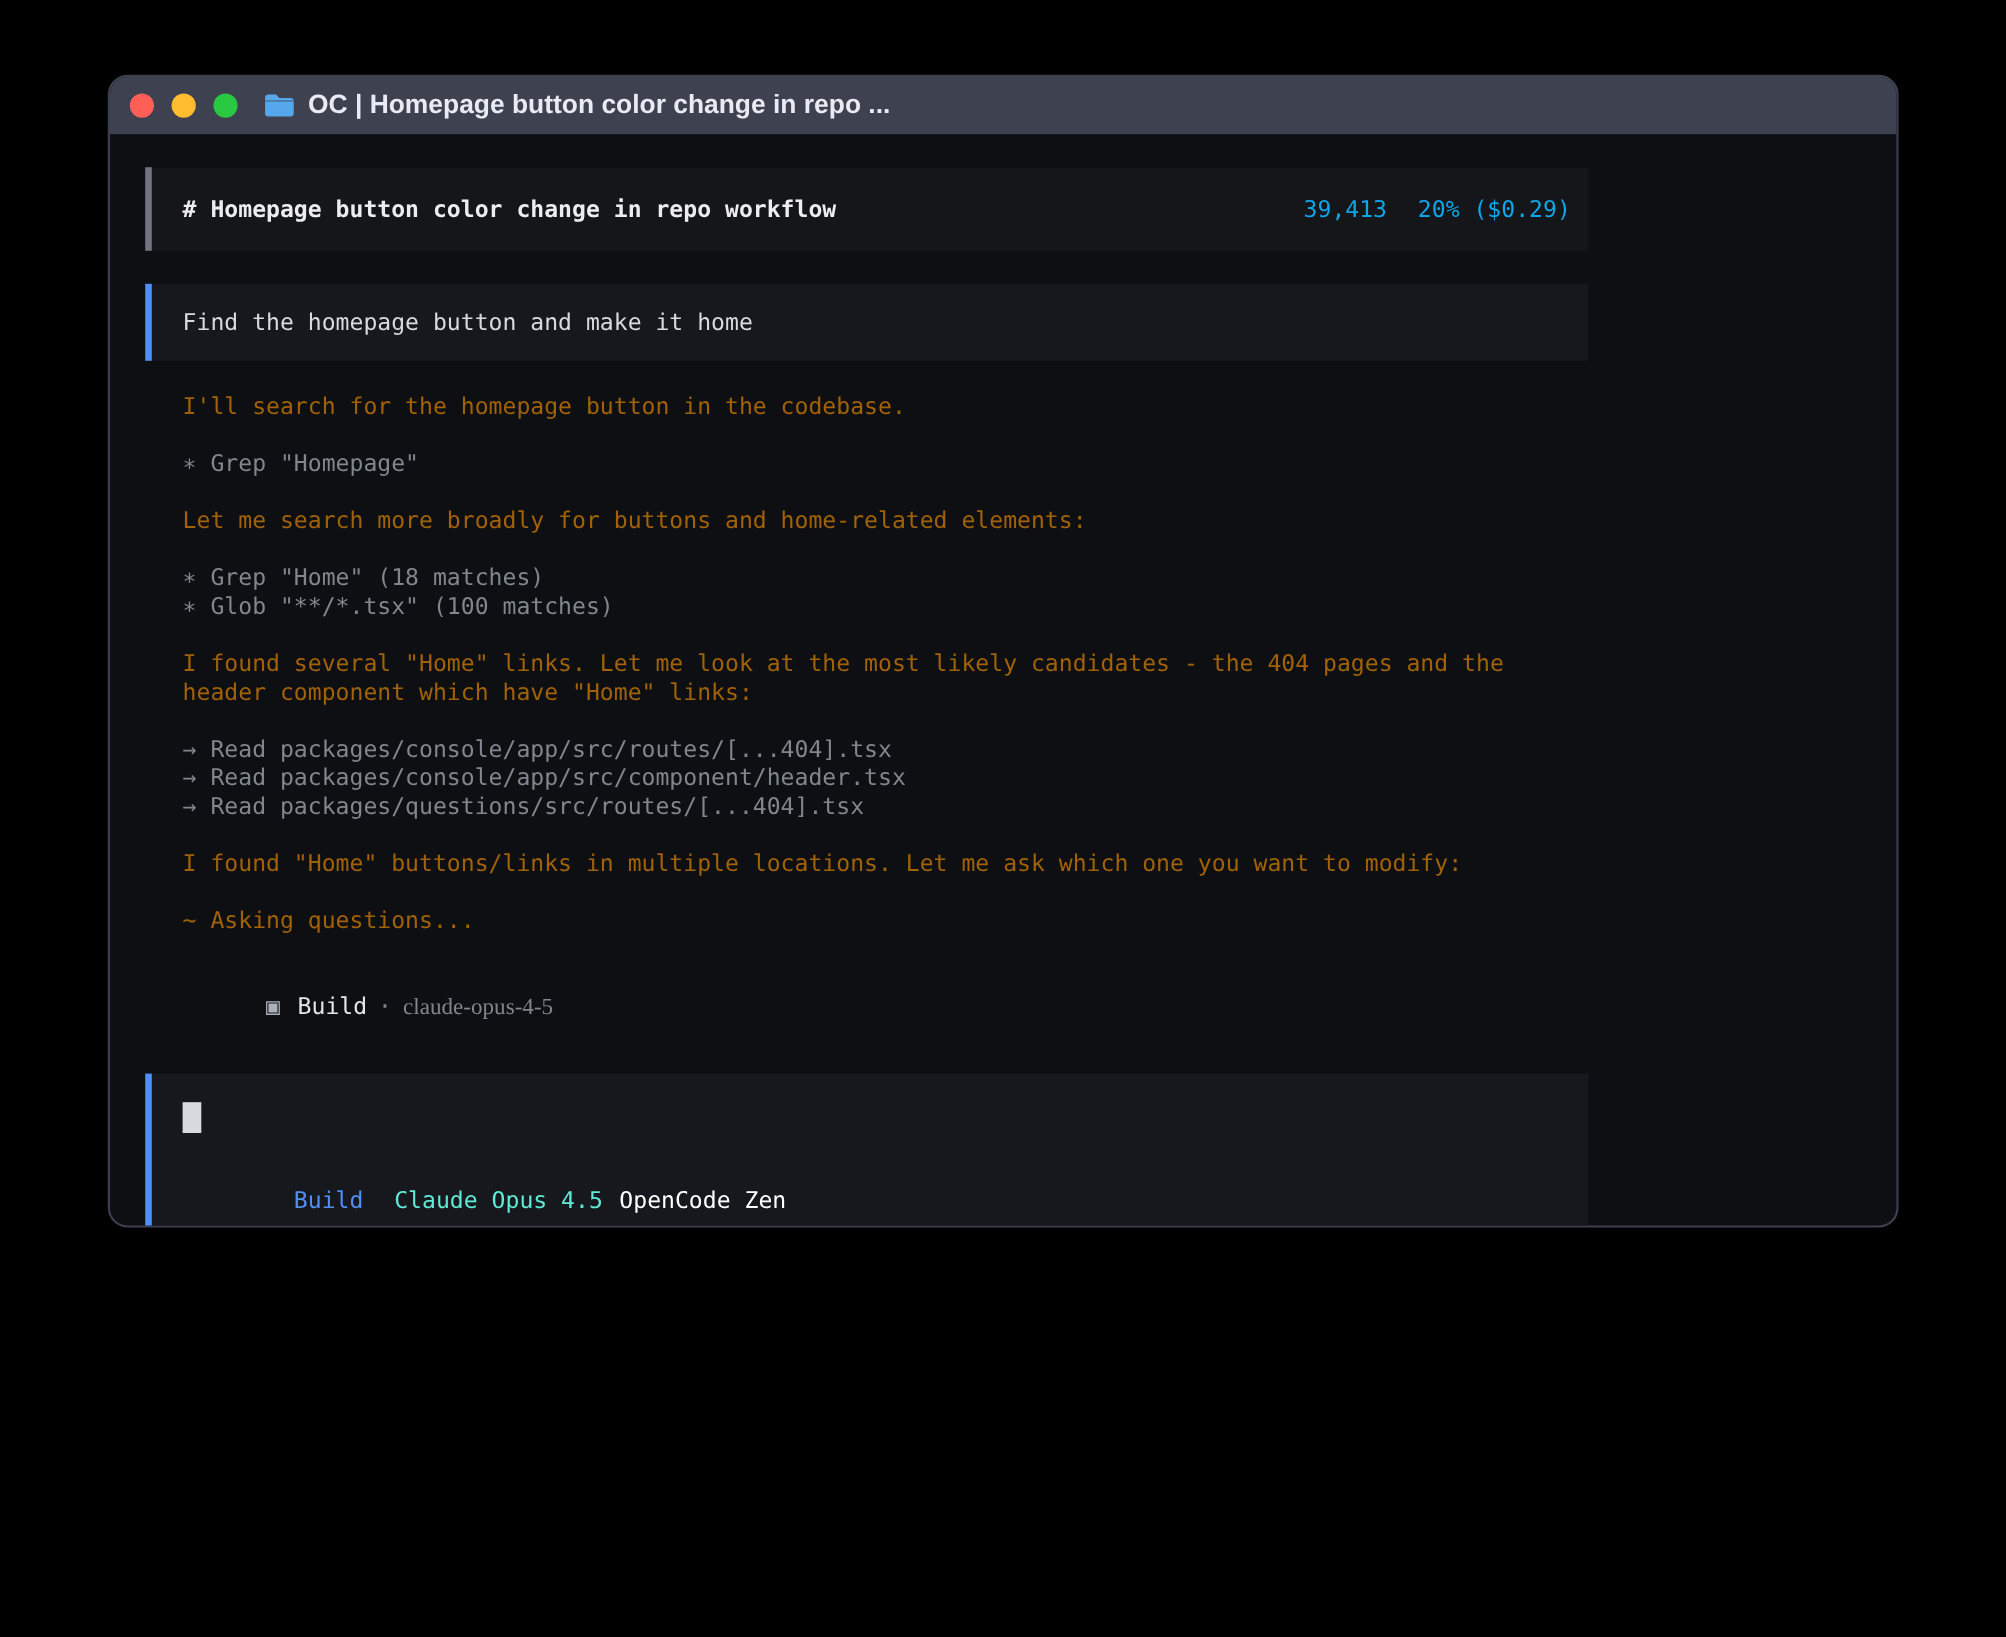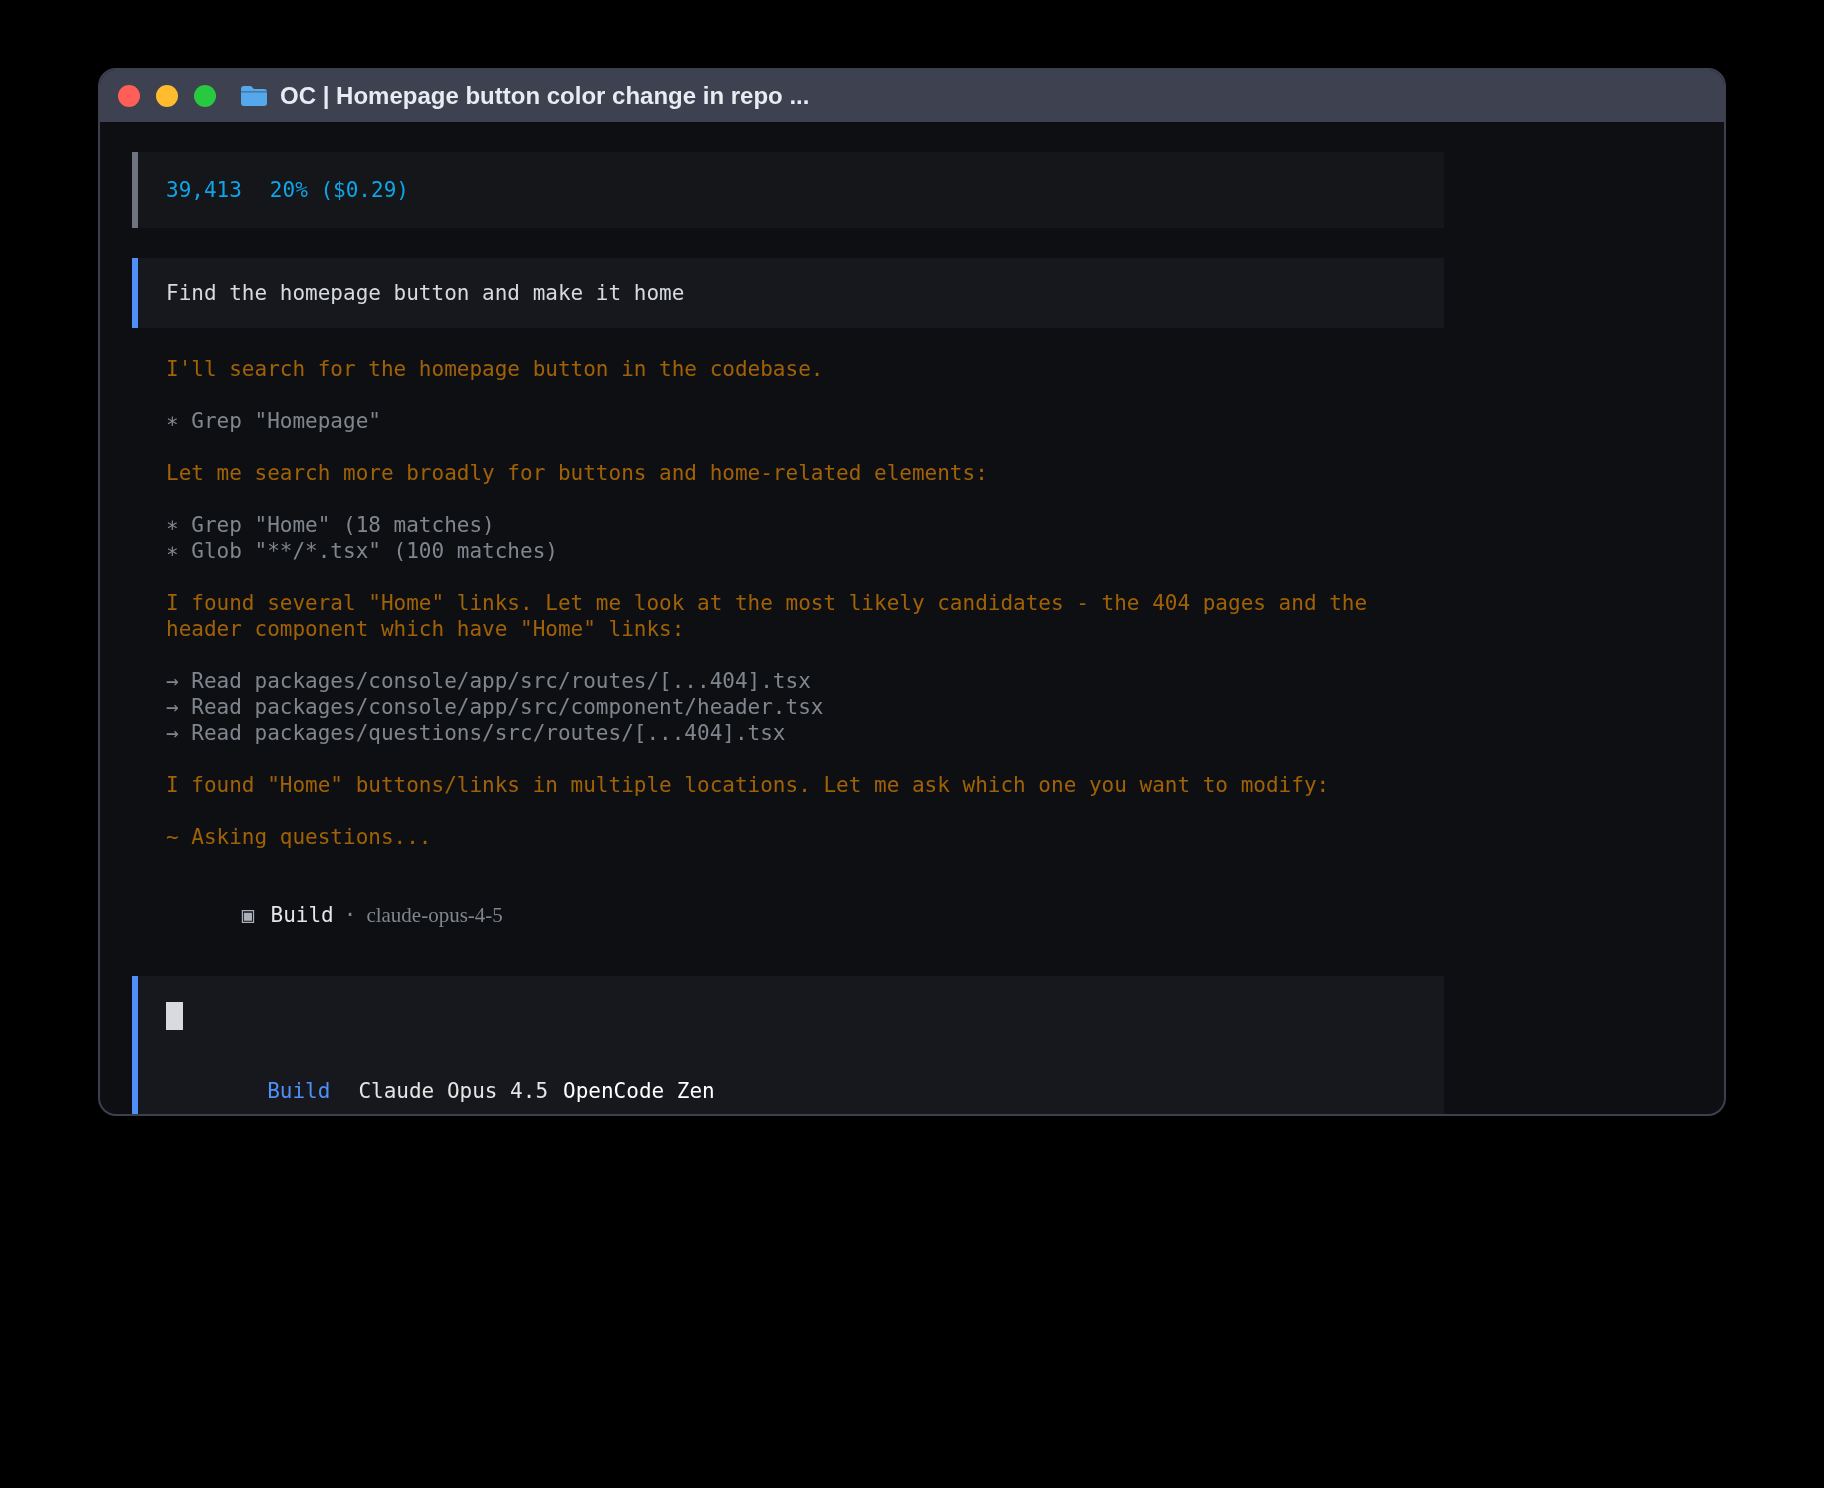--- a/index.html
+++ b/index.html
@@ -81,21 +81,21 @@
     border-left:6px solid #4f8ff7;
     padding:26px 16px 24px 28px;
     box-sizing:border-box;
   }
   .cursor {
     display:inline-block; width:17px; height:28px;
     background:#d8dade; vertical-align:middle;
   }
   .input-meta { margin-top:22px; white-space:pre; }
   .input-meta .agent { color:#4f8ff7; margin-right:28px; }
-  .input-meta .model { color:#e5e5e5; margin-right:15px; }
+  .input-meta .model { color:#5eead4; margin-right:15px; }
   .input-meta .provider { color:#ffffff; }
 </style>
 </head>
 <body>
 
 <div class="window">
 
   <div class="titlebar">
     <div class="lights">
       <div class="light red"></div>
@@ -107,20 +107,21 @@
         <path d="M1 4 a3 3 0 0 1 3-3 h7 l3 3 h10 a3 3 0 0 1 3 3 v11 a3 3 0 0 1 -3 3 H4 a3 3 0 0 1 -3-3 z" fill="#55a8ec"></path>
         <rect x="1" y="6" width="26" height="1.6" fill="#3e4150" opacity="0.45"></rect>
       </svg>
     </span>
     <span class="title">OC | Homepage button color change in repo ...</span>
   </div>
 
   <div class="content">
 
     <div class="session-header">
+      <span class="session-title"># Homepage button color change in repo workflow</span>
       <span class="session-stats"><span>39,413</span><span class="pct">20% ($0.29)</span></span>
     </div>
 
     <div class="user-msg">
       <span>Find the homepage button and make it home</span>
     </div>
 
     <div class="transcript">
         <div class="line text">I'll search for the homepage button in the codebase.</div>
         <div class="line blank"></div>

